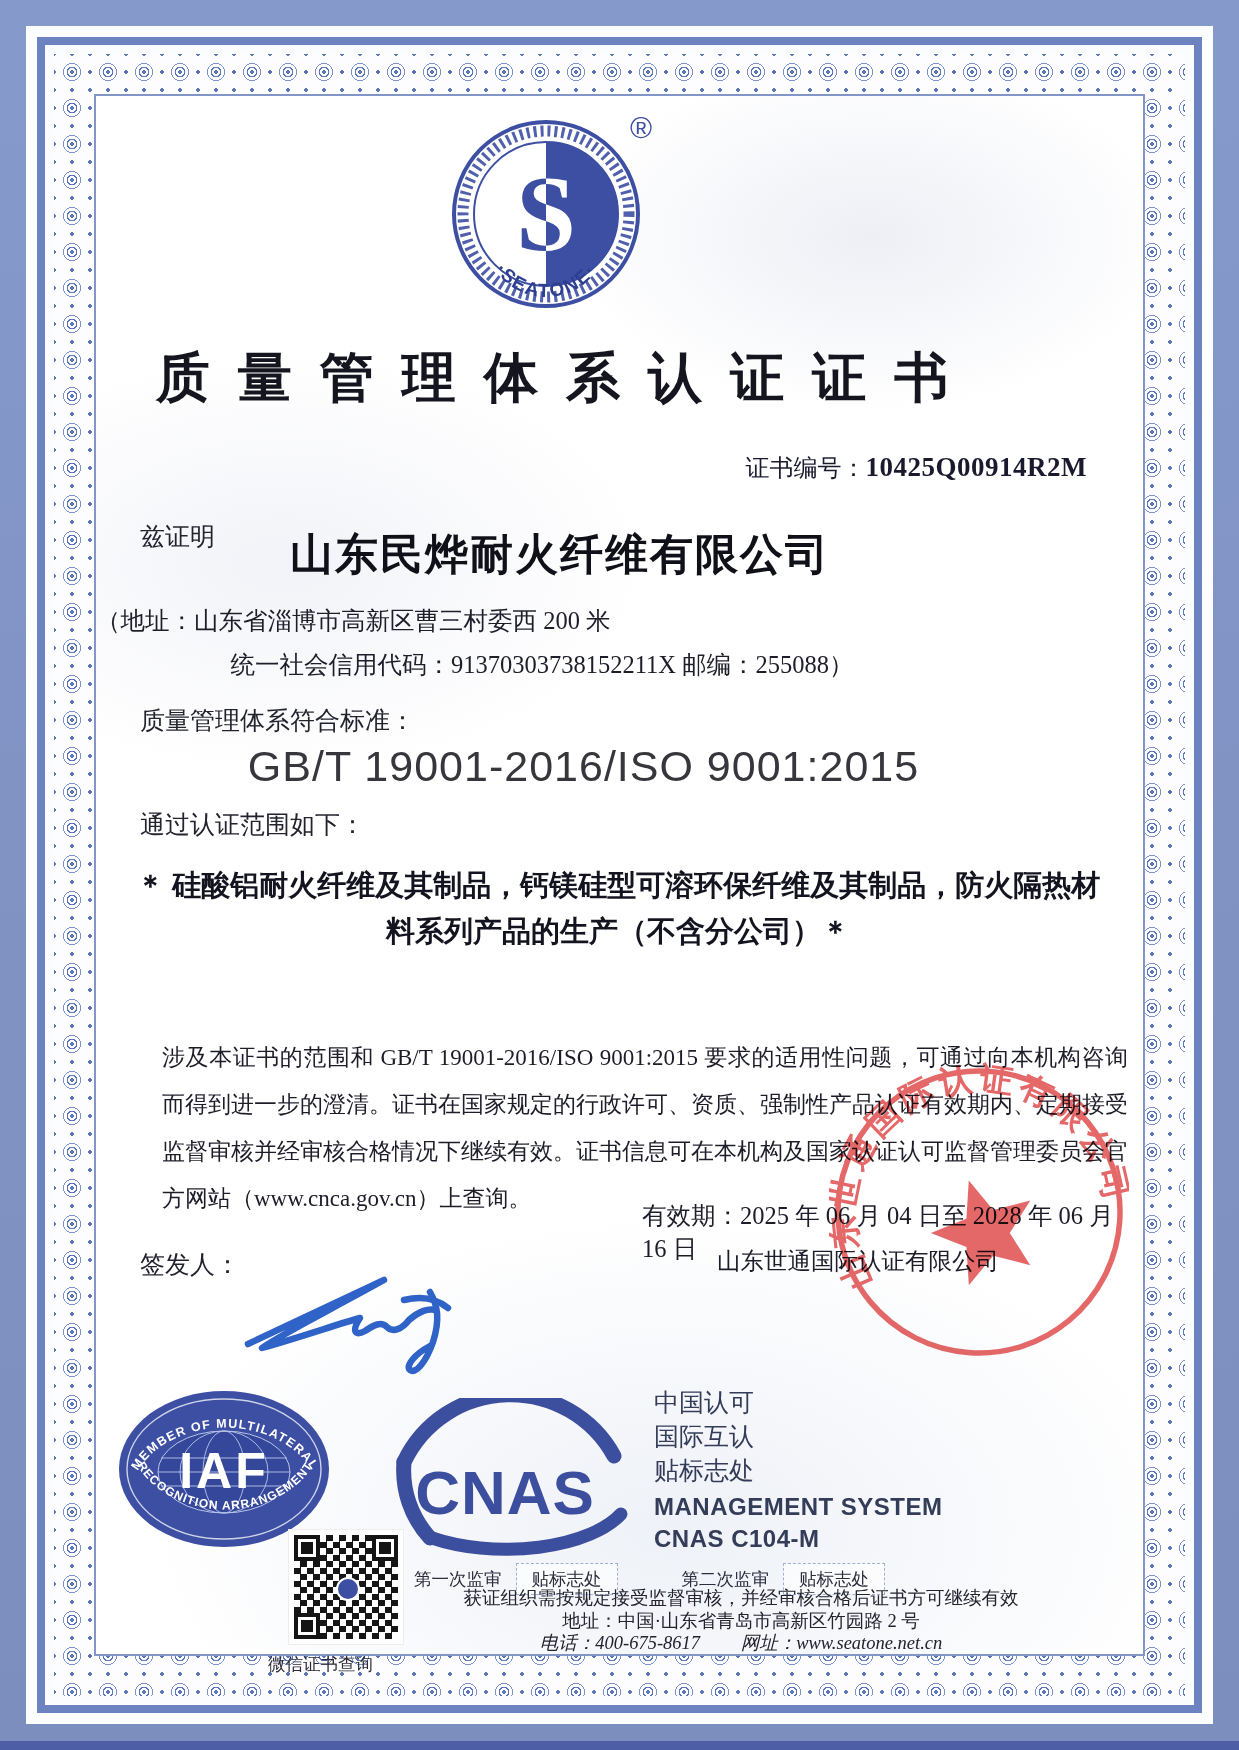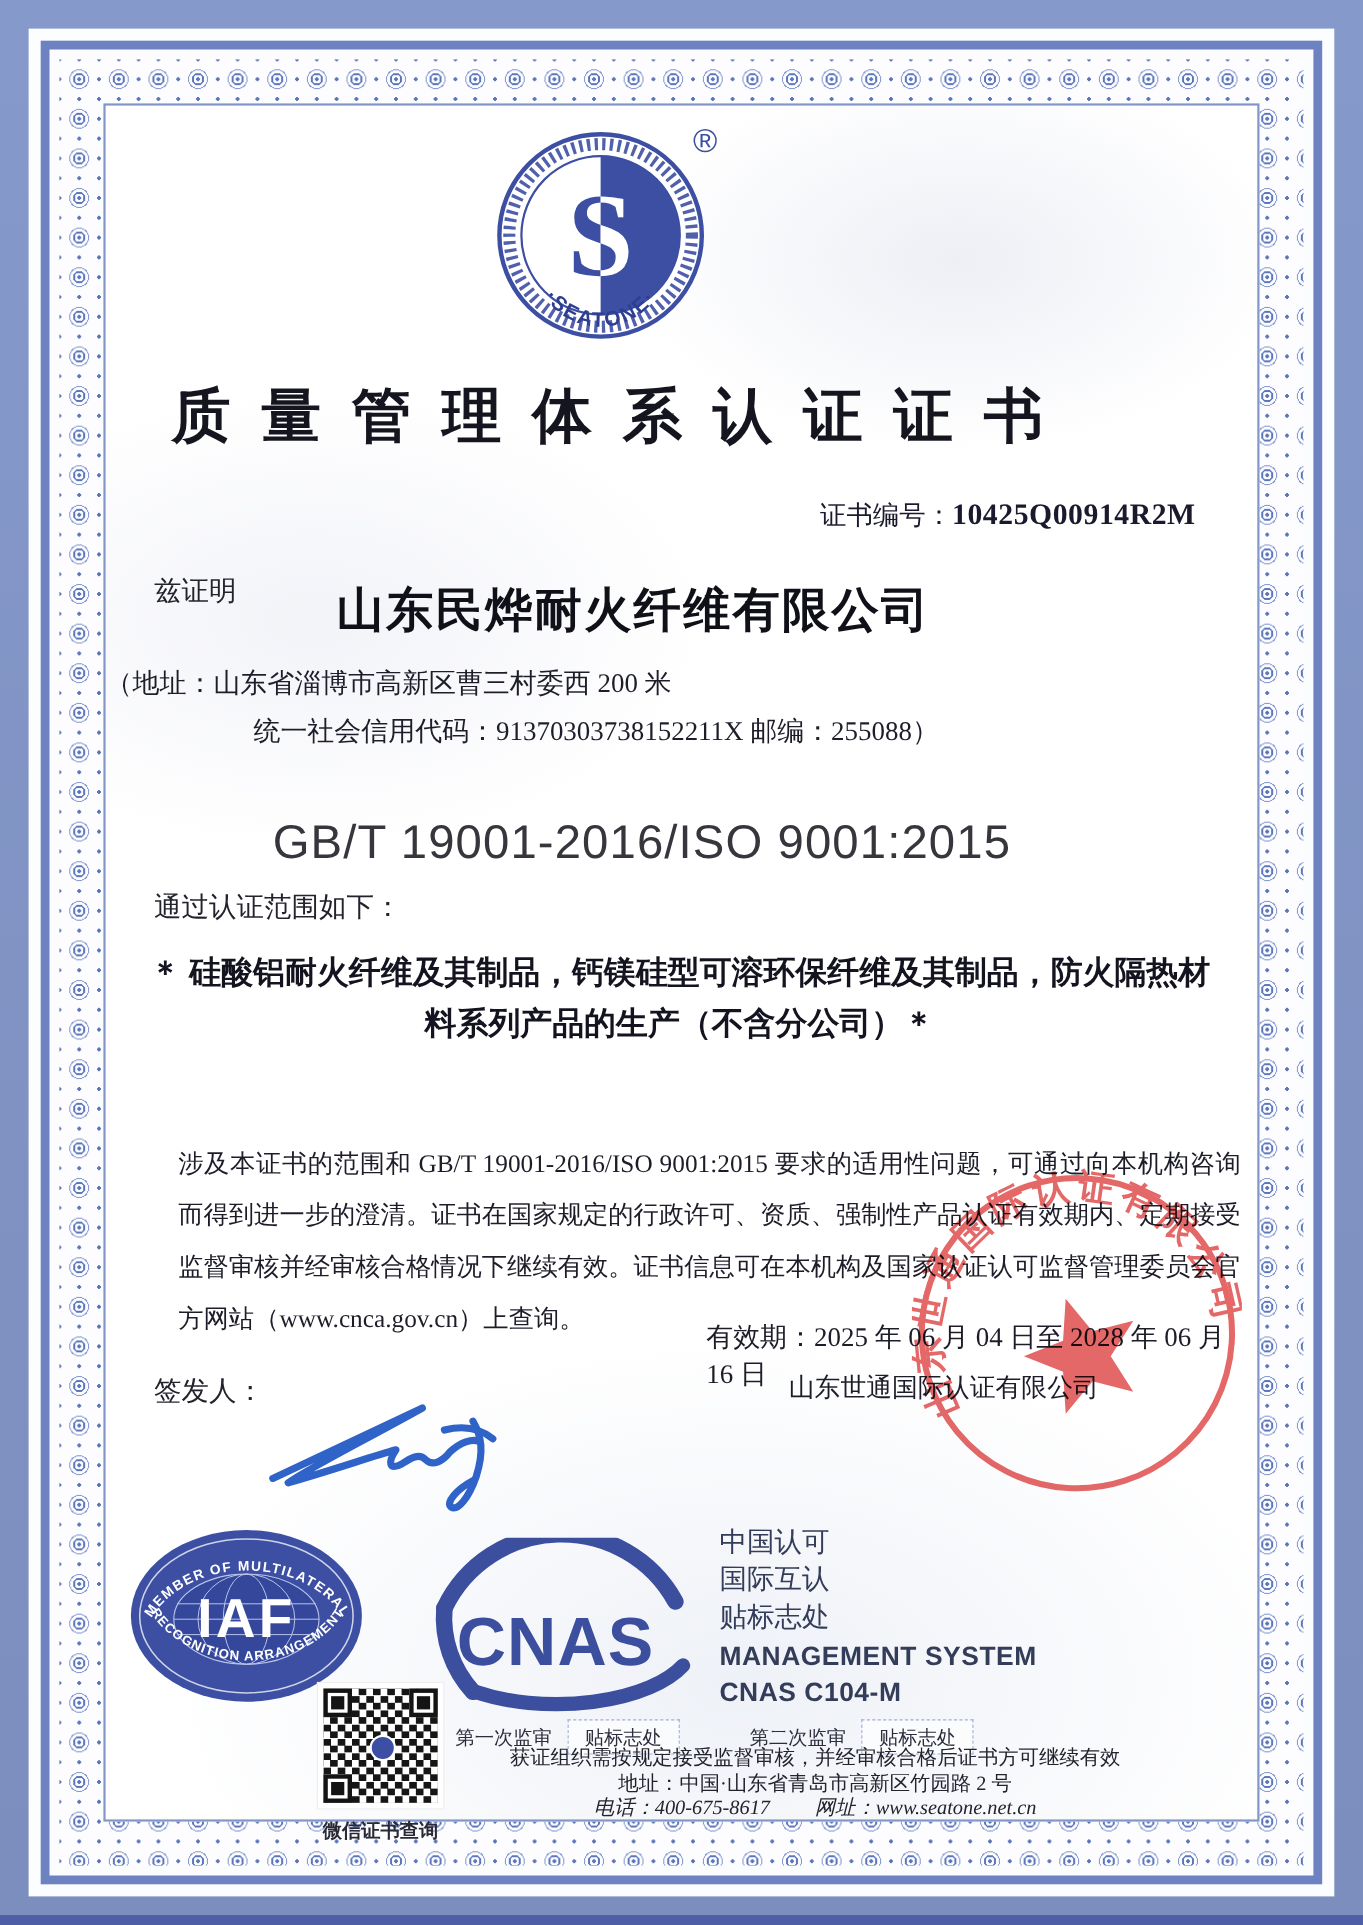--- a/index.html
+++ b/index.html
@@ -28,21 +28,21 @@
 
   .abs{position:absolute;}
 
   
   .title{left:0;top:246px;width:912px;font-size:54px;font-weight:600;color:#15151f;
          letter-spacing:.52em;text-indent:.52em;text-align:center;}
   .certno{top:356px;right:56px;font-size:24px;color:#1a1a2e;}
   .certno b{font-size:27px;letter-spacing:.5px;}
 
   .certify{left:44px;top:424px;font-size:25px;color:#23232e;}
-  .company{left:0;top:430px;width:928px;font-size:43px;font-weight:700;color:#101018;text-align:center;letter-spacing:2px;padding-left:16px;}
+  .company{left:0;top:430px;width:928px;font-size:43px;font-weight:700;color:#101018;text-align:center;letter-spacing:2px;}
   .addr1{left:0;top:508px;width:892px;font-size:24.5px;color:#1e1e2a;}
   .addr2{left:0;top:552px;width:892px;font-size:24.5px;color:#1e1e2a;text-align:center;}
 
   .stdlabel{left:44px;top:608px;font-size:25px;color:#23232e;}
   .standard{left:0;top:646px;width:975px;text-align:center;font-size:43px;color:#36363c;
             font-family:"Liberation Sans","DejaVu Sans",sans-serif;letter-spacing:1px;}
   .scopelabel{left:44px;top:712px;font-size:25px;color:#23232e;}
   .scope{left:32px;top:766px;width:980px;text-align:center;font-size:29px;font-weight:700;
          color:#141420;line-height:1.6;}
 
@@ -81,21 +81,21 @@
 
   .qr{left:193px;top:1434px;width:114px;height:114px;background:#fff;outline:1px solid #eee;}
   .qr-noise{position:absolute;inset:5px;
             background:repeating-conic-gradient(#161616 0% 25%, #ffffff 0% 50%);
             background-size:13px 13px;}
   .fp{position:absolute;width:18px;height:18px;border:4px solid #141414;background:#fff;}
   .fp>div{position:absolute;inset:3px;background:#141414;}
   .fp.tl{left:5px;top:5px;} .fp.tr{right:5px;top:5px;} .fp.bl{left:5px;bottom:5px;}
   .qr-em{position:absolute;left:47px;top:47px;width:20px;height:20px;border-radius:50%;
          background:#3d4fa3;border:2px solid #fff;}
-  .qrcap{left:172px;top:1556px;width:156px;text-align:center;font-size:17.5px;color:#2a2a36;font-weight:bold;}
+  .qrcap{left:172px;top:1556px;width:156px;font-size:17.5px;color:#2a2a36;}
 
   .logo-wrap{left:344px;top:10px;}
 </style>
 </head>
 <body>
 
 <div class="page">
   <div class="f-white1"></div>
   <div class="f-blue2"></div>
   <div class="f-white2"></div>
@@ -133,20 +133,21 @@
 
     <div class="abs certno">
       <span>证书编号：</span><b>10425Q00914R2M</b>
     </div>
 
     <div class="abs certify">兹证明</div>
     <div class="abs company">山东民烨耐火纤维有限公司</div>
     <div class="abs addr1">（地址：山东省淄博市高新区曹三村委西 200 米</div>
     <div class="abs addr2">统一社会信用代码：91370303738152211X 邮编：255088）</div>
 
+    <div class="abs stdlabel">质量管理体系符合标准：</div>
     <div class="abs standard">GB/T 19001-2016/ISO 9001:2015</div>
 
     <div class="abs scopelabel">通过认证范围如下：</div>
     <div class="abs scope">＊ 硅酸铝耐火纤维及其制品，钙镁硅型可溶环保纤维及其制品，防火隔热材料系列产品的生产（不含分公司）＊</div>
 
     <div class="abs disclaimer">涉及本证书的范围和 GB/T 19001-2016/ISO 9001:2015 要求的适用性问题，可通过向本机构咨询而得到进一步的澄清。证书在国家规定的行政许可、资质、强制性产品认证有效期内、定期接受监督审核并经审核合格情况下继续有效。证书信息可在本机构及国家认证认可监督管理委员会官方网站（www.cnca.gov.cn）上查询。</div>
 
     <div class="abs validdate">
       <span>有效期：</span><span>2025 年 06 月 04 日至 2028 年 06 月 16 日</span>
     </div>

